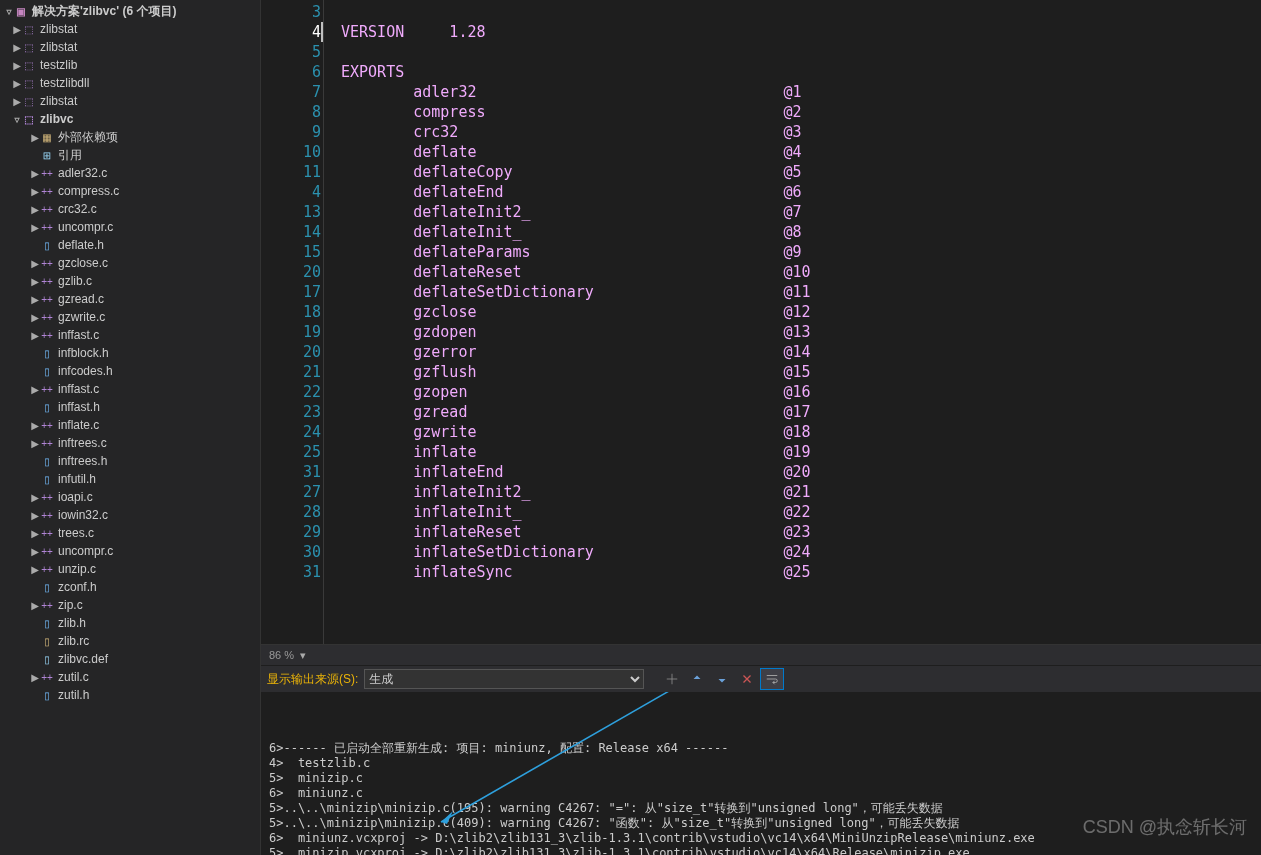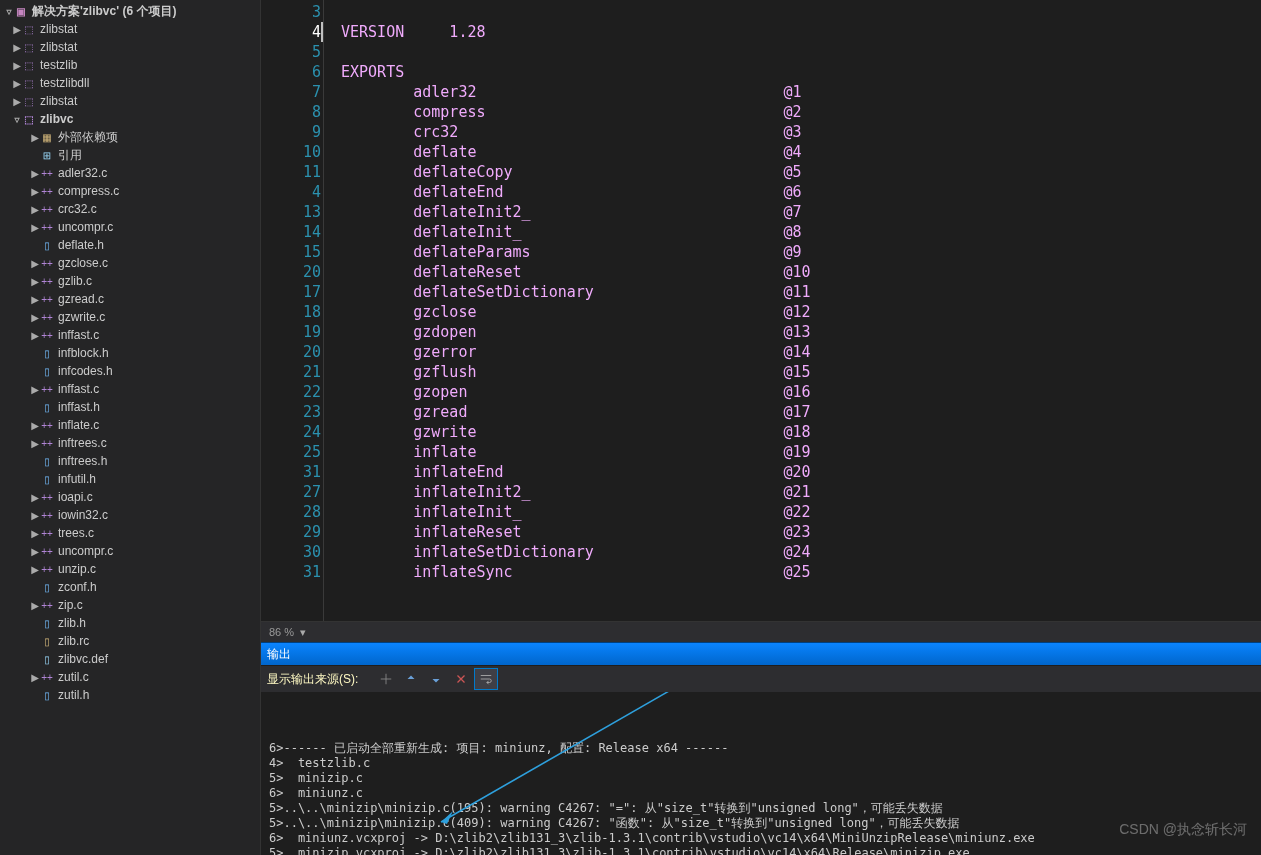--- a/index.html
+++ b/index.html
@@ -23,28 +23,28 @@
   .gutter .ln{height:20px;line-height:20px}
   .gutter .ln.cur{color:#fff}
   .cursor-bar{position:absolute;left:60px;top:22px;width:2px;height:20px;background:#c0c0c0}
   .code-left-border{position:absolute;left:62px;top:0;bottom:0;width:1px;background:#3a3a3a}
   .code{flex:1;white-space:pre;padding-top:2px;padding-left:10px;color:#f0abfc}
   .code .cl{height:20px;line-height:20px}
   .zoomrow{height:20px;background:#2d2d30;border-top:1px solid #333;color:#999;padding-left:8px;display:flex;align-items:center;font-size:11px}
   .zoomrow .dd{margin-left:6px;color:#aaa}
   .output-hdr{height:22px;background:linear-gradient(#0a84ff,#0066cc);color:#fff;padding-left:6px;display:flex;align-items:center;font-weight:normal;border-top:1px solid #004080}
   .output-tb{height:26px;background:#2d2d30;display:flex;align-items:center;padding:0 6px;gap:6px;border-top:1px solid #1e1e1e}
-  .output-tb .lab{color:#fef9c3}
+  .output-tb .lab{color:#eab308}
   .output-tb select{background:#333;color:#ccc;border:1px solid #555;height:20px;font-size:12px;width:280px}
   .output-tb .tbbtns{display:flex;margin-left:10px;gap:1px}
   .tbbtn{width:22px;height:20px;display:flex;align-items:center;justify-content:center;background:transparent;border:1px solid transparent;color:#999}
   .tbbtn.sel{border:1px solid #007acc;background:#3f3f46}
   .tbbtn svg{width:14px;height:14px}
   .output-body{flex:0 0 155px;background:#1e1e1e;font-family:Consolas,NSimSun,monospace;font-size:12px;color:#ccc;overflow:auto;padding:4px 8px;white-space:pre;line-height:15px;position:relative}
-  .watermark{position:fixed;right:14px;bottom:16px;color:rgba(255,255,255,0.35);font-size:14px;font-family:sans-serif;pointer-events:none}
+  .watermark{position:fixed;right:14px;bottom:16px;color:rgba(255,255,255,0.35);font-size:18px;font-family:sans-serif;pointer-events:none}
   .arrow-line{position:absolute;pointer-events:none}
   .sidebar::-webkit-scrollbar,.output-body::-webkit-scrollbar{width:14px;background:#1e1e1e}
   .sidebar::-webkit-scrollbar-thumb,.output-body::-webkit-scrollbar-thumb{background:#424242}
   .editor::-webkit-scrollbar{width:14px;height:14px;background:#1e1e1e}
 </style>
 </head>
 <body>
 
 <div class="root">
   <div class="sidebar">
@@ -281,25 +281,25 @@
           <div class="ln">31</div>
         </div>
       <div class="code-left-border"></div>
       <div class="cursor-bar"></div>
       <div class="code" id="code"><div class="cl"></div><div class="cl">VERSION     1.28</div><div class="cl"></div><div class="cl">EXPORTS</div><div class="cl">        adler32                                  @1</div><div class="cl">        compress                                 @2</div><div class="cl">        crc32                                    @3</div><div class="cl">        deflate                                  @4</div><div class="cl">        deflateCopy                              @5</div><div class="cl">        deflateEnd                               @6</div><div class="cl">        deflateInit2_                            @7</div><div class="cl">        deflateInit_                             @8</div><div class="cl">        deflateParams                            @9</div><div class="cl">        deflateReset                             @10</div><div class="cl">        deflateSetDictionary                     @11</div><div class="cl">        gzclose                                  @12</div><div class="cl">        gzdopen                                  @13</div><div class="cl">        gzerror                                  @14</div><div class="cl">        gzflush                                  @15</div><div class="cl">        gzopen                                   @16</div><div class="cl">        gzread                                   @17</div><div class="cl">        gzwrite                                  @18</div><div class="cl">        inflate                                  @19</div><div class="cl">        inflateEnd                               @20</div><div class="cl">        inflateInit2_                            @21</div><div class="cl">        inflateInit_                             @22</div><div class="cl">        inflateReset                             @23</div><div class="cl">        inflateSetDictionary                     @24</div><div class="cl">        inflateSync                              @25</div></div>
     </div>
     <div class="zoomrow">
       <span>86 %</span>
       <span class="dd">▾</span>
     </div>
-    <div class="output-hdr">
-      <span>输出</span>
-    </div>
     <div class="output-tb">
       <span class="lab">显示输出来源(S):</span>
+      <select>
+        <option>生成</option>
+      </select>
       <div class="tbbtns">
         <div class="tbbtn">
             <svg viewBox="0 0 16 16">
               <path d="M2 8h12M8 2v12" stroke="#888" stroke-width="1"></path>
             </svg>
           </div>
         <div class="tbbtn">
             <svg viewBox="0 0 16 16">
               <path d="M3 12h10M8 4l-4 4h8z" fill="#6aa0d8"></path>
             </svg>

